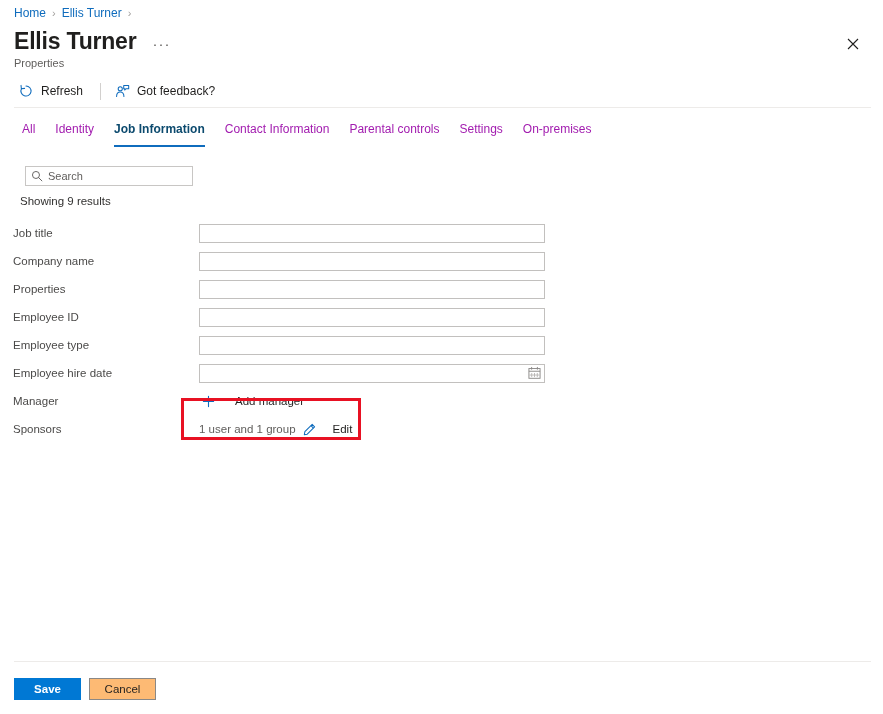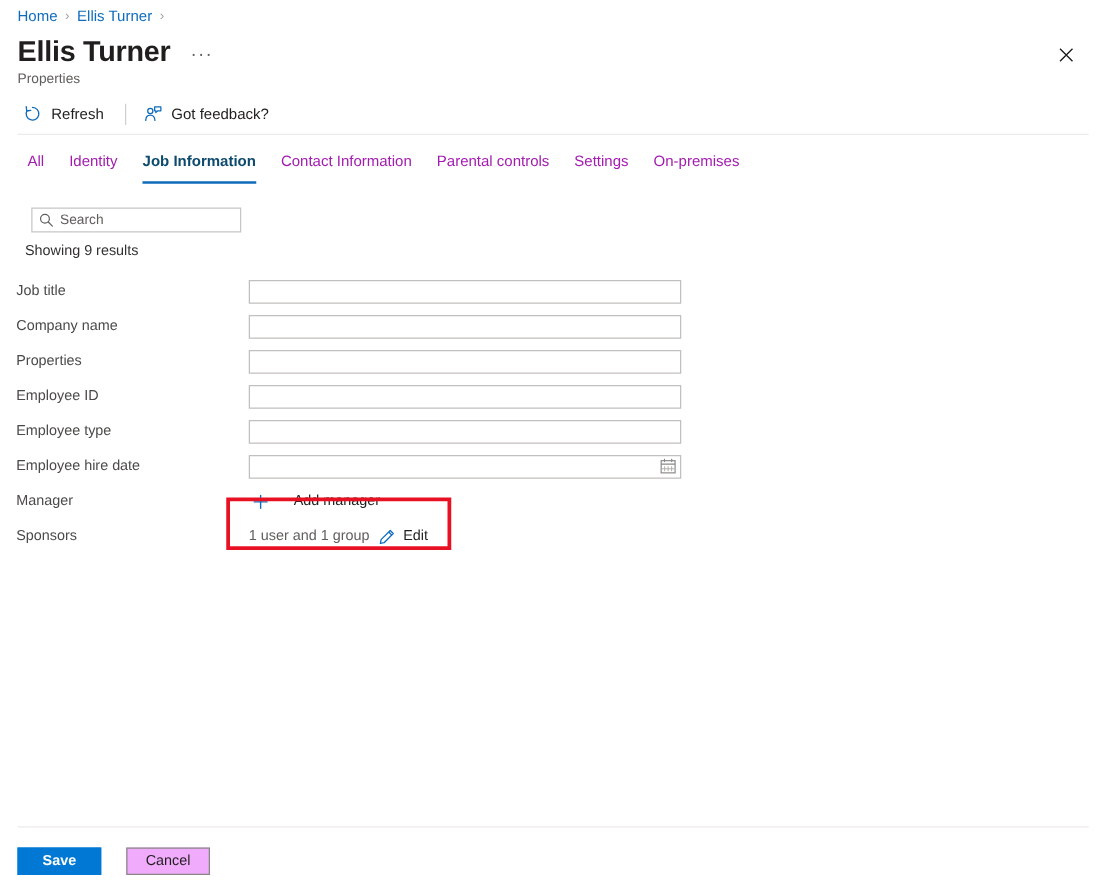--- a/index.html
+++ b/index.html
@@ -309,62 +309,62 @@
     font-size: 11.5px;
     line-height: 16px;
   }
   .sponsors-count {
     color: #605e5c;
     white-space: nowrap;
   }
   .edit-link {
     display: inline-flex;
     align-items: center;
-    gap: 6px;
+    gap: 16px;
     color: #201f1e;
     cursor: pointer;
   }
   .pencil-icon {
     color: #0f6cbd;
     display: inline-flex;
     align-items: center;
     justify-content: center;
     width: 14px;
     height: 14px;
     flex: none;
   }
 
   
   .footer {
     position: absolute;
     left: 14px;
     top: 678px;
     display: flex;
     align-items: center;
-    gap: 20px;
+    gap: 8px;
   }
   .btn {
     height: 22px;
     min-width: 67px;
     padding: 0 12px;
     font-family: "Liberation Sans", sans-serif;
     font-size: 11.5px;
     cursor: pointer;
     box-sizing: border-box;
     border-radius: 0;
     line-height: 20px;
   }
   .btn-primary {
     background: #0078d4;
     border: 1px solid #0078d4;
     color: #ffffff;
     font-weight: 600;
   }
   .btn-secondary {
-    background: #f0abfc;
+    background: #fdba74;
     border: 1px solid #8a8886;
     color: #201f1e;
   }
 </style>
 </head>
 <body>
 
 <div class="breadcrumb">
   <span class="crumb-link">Home</span>
   <span class="crumb-sep">›</span>

